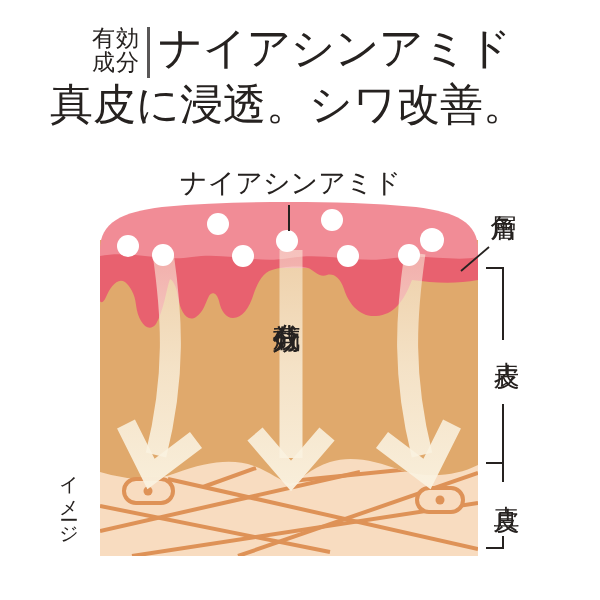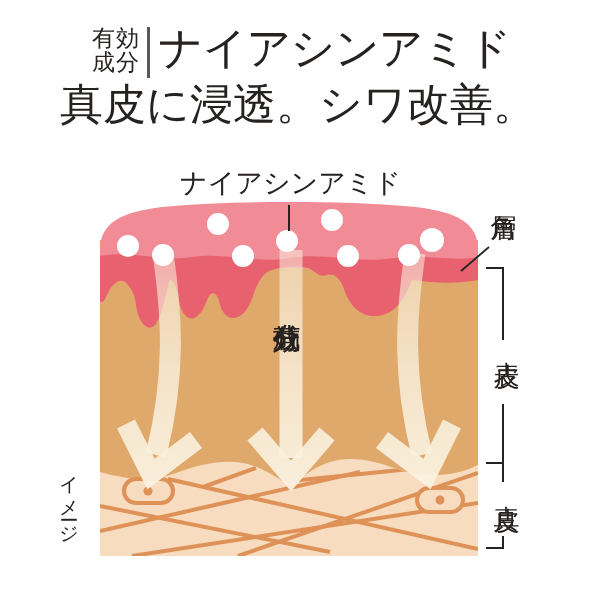--- a/index.html
+++ b/index.html
@@ -9,21 +9,21 @@
     background:#ffffff;
     overflow:hidden;
     font-family:"Liberation Serif","DejaVu Serif",serif;
     color:#262220;
   }
   
   .hdr-row1{position:absolute;left:92px;top:27px;display:flex;align-items:flex-start;}
   .hdr-tag{font-size:23px;line-height:1.06;letter-spacing:1px;white-space:nowrap;}
   .hdr-divider{width:2.5px;height:51px;background:#595757;margin:0 9px 0 7px;}
   .hdr-ingredient{font-size:44px;line-height:1;white-space:nowrap;letter-spacing:-1px;}
-  .hdr-headline{position:absolute;left:60px;top:83px;font-size:43px;line-height:1;white-space:nowrap;}
+  .hdr-headline{position:absolute;left:50px;top:83px;font-size:43px;line-height:1;white-space:nowrap;}
   
   .diag-top-label{position:absolute;left:180px;top:170px;width:220px;text-align:center;font-size:27px;line-height:1;white-space:nowrap;}
   .v-text{writing-mode:vertical-rl;text-orientation:mixed;white-space:nowrap;position:absolute;}
   .arrow-label{left:272px;top:302px;font-size:28px;letter-spacing:0px;line-height:1;}
   .note-label{left:56px;top:463px;font-size:19px;letter-spacing:2px;}
   .lbl-corneum{left:486px;top:194px;font-size:26px;letter-spacing:1px;}
   .lbl-epidermis{left:489px;top:341px;font-size:26px;letter-spacing:2px;}
   .lbl-dermis{left:489px;top:485px;font-size:26px;letter-spacing:2px;}
   svg{position:absolute;left:0;top:0;}
 </style>

